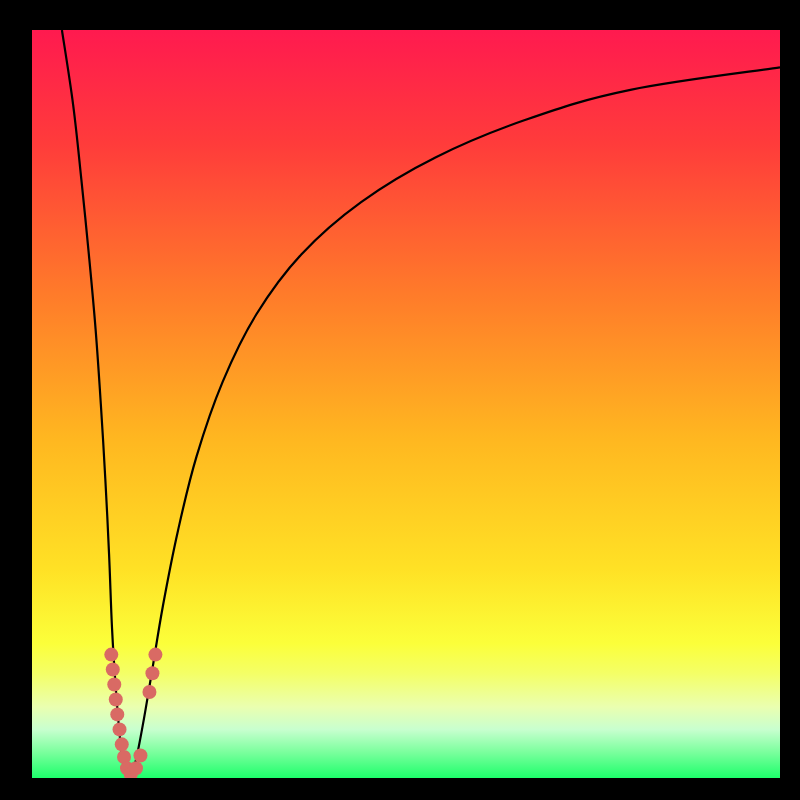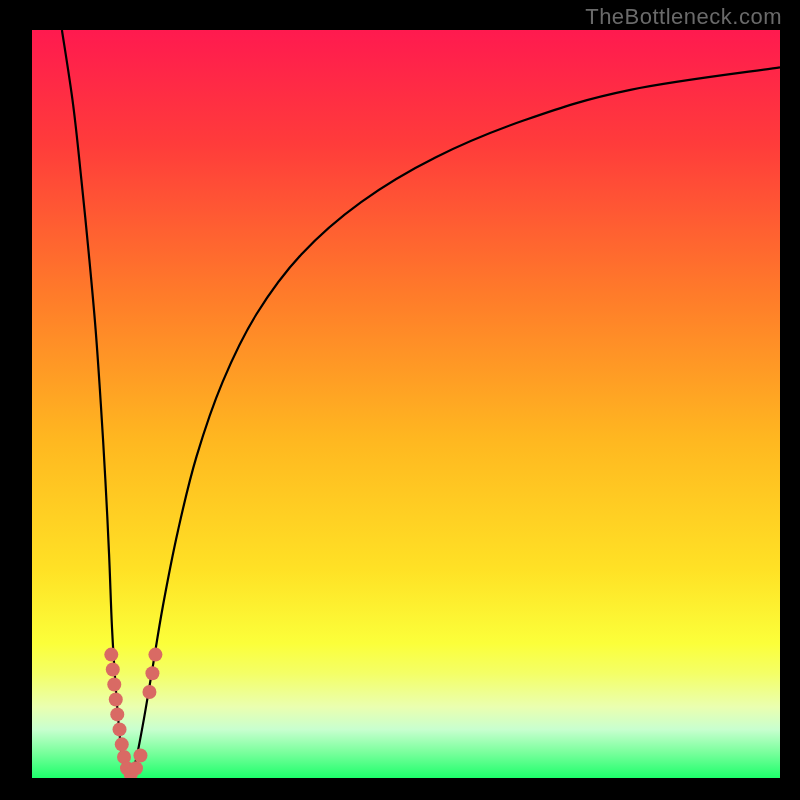--- a/index.html
+++ b/index.html
@@ -33,21 +33,20 @@
     top: 0;
     width: 800px;
     height: 800px;
     display: block;
   }
 </style>
 </head>
 <body>
 
 <div class="frame">
-  <div class="watermark">TheBottleneck.com</div>
   <svg class="plot" viewBox="0 0 800 800">
     <defs>
       <linearGradient id="bg-grad" x1="0" y1="0" x2="0" y2="1">
           <stop offset="0.0%" stop-color="#ff1a4f"></stop>
           <stop offset="15.0%" stop-color="#ff3b3b"></stop>
           <stop offset="35.0%" stop-color="#ff7a2a"></stop>
           <stop offset="55.0%" stop-color="#ffb820"></stop>
           <stop offset="72.0%" stop-color="#ffe125"></stop>
           <stop offset="82.0%" stop-color="#fbff3a"></stop>
           <stop offset="86.0%" stop-color="#f4ff66"></stop>

